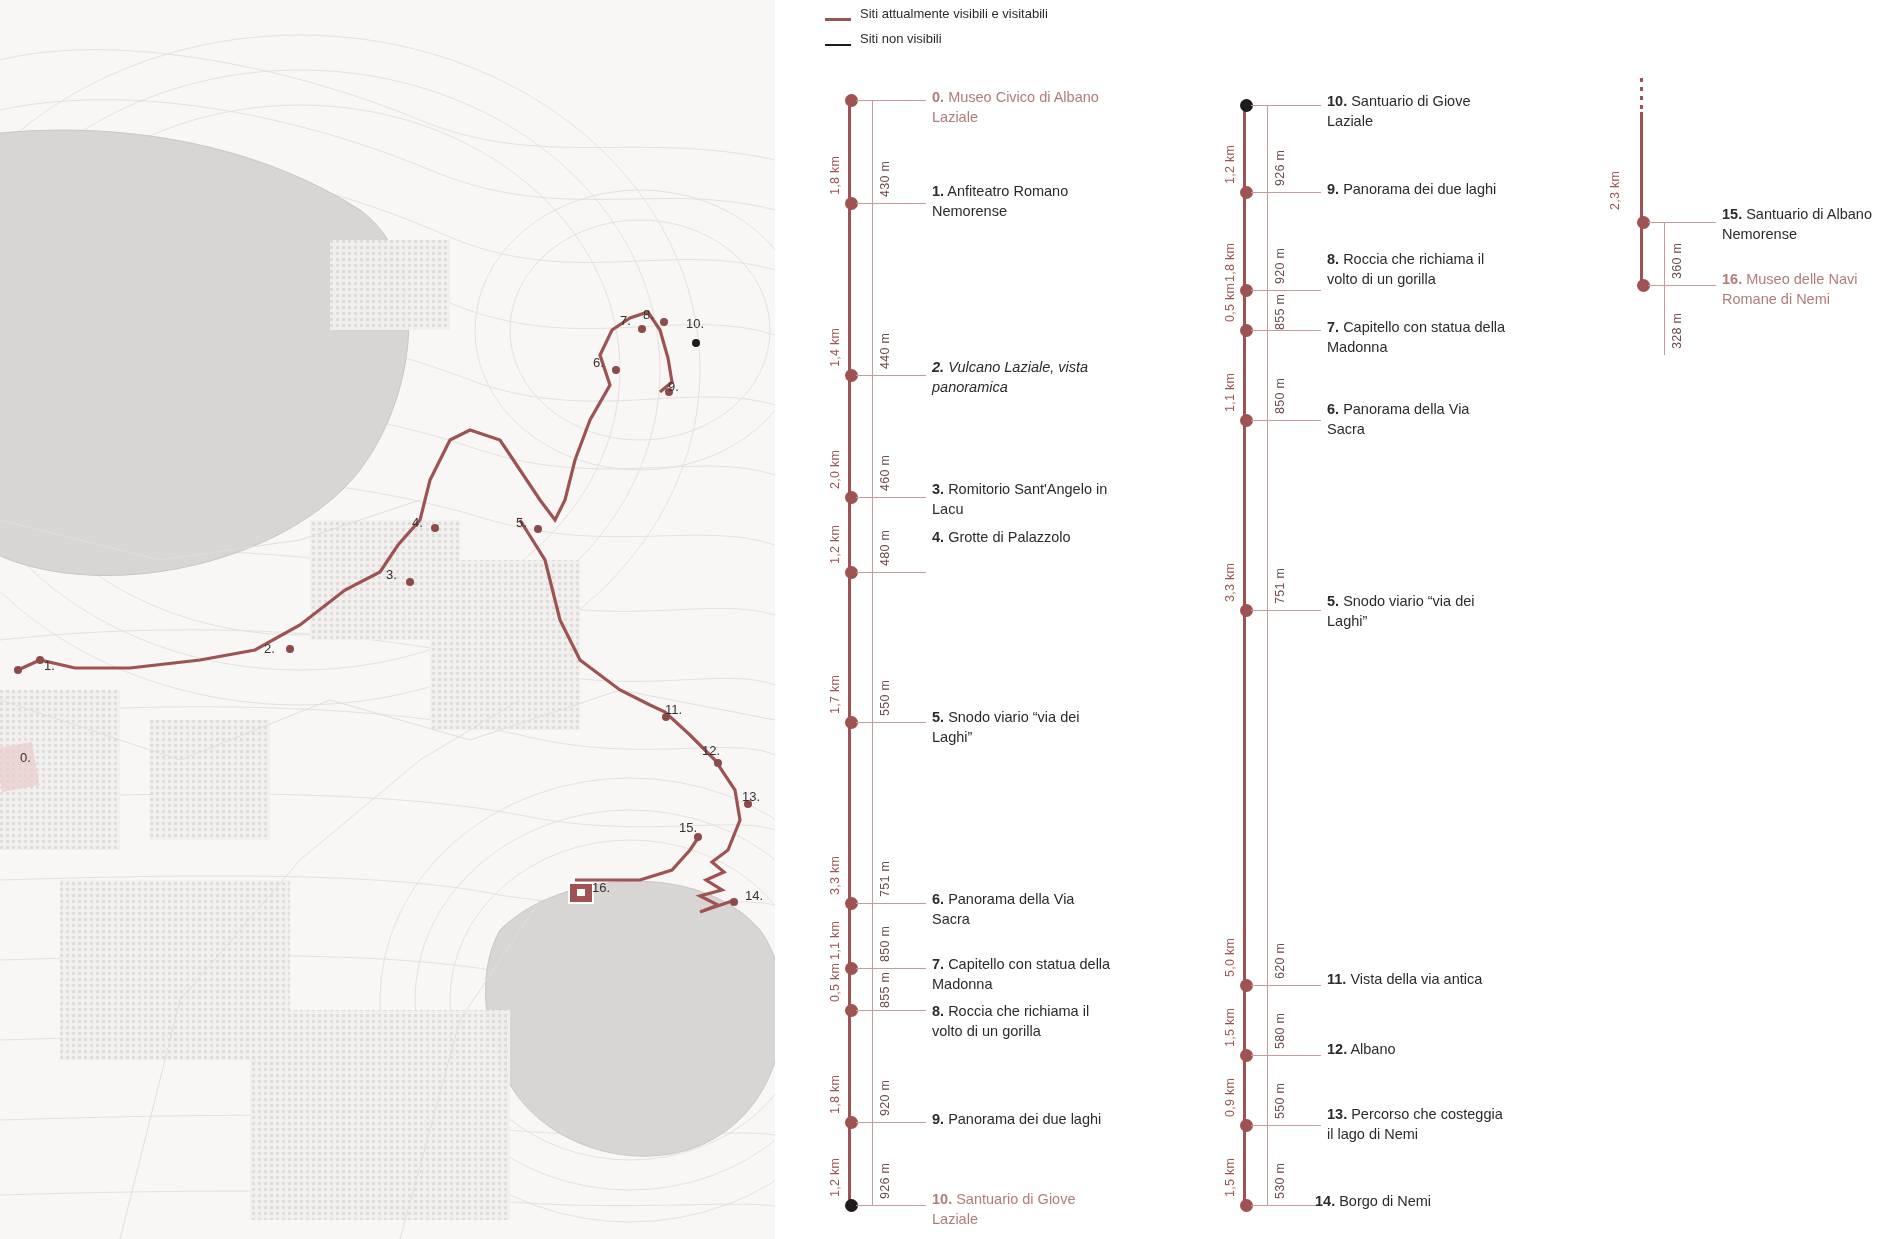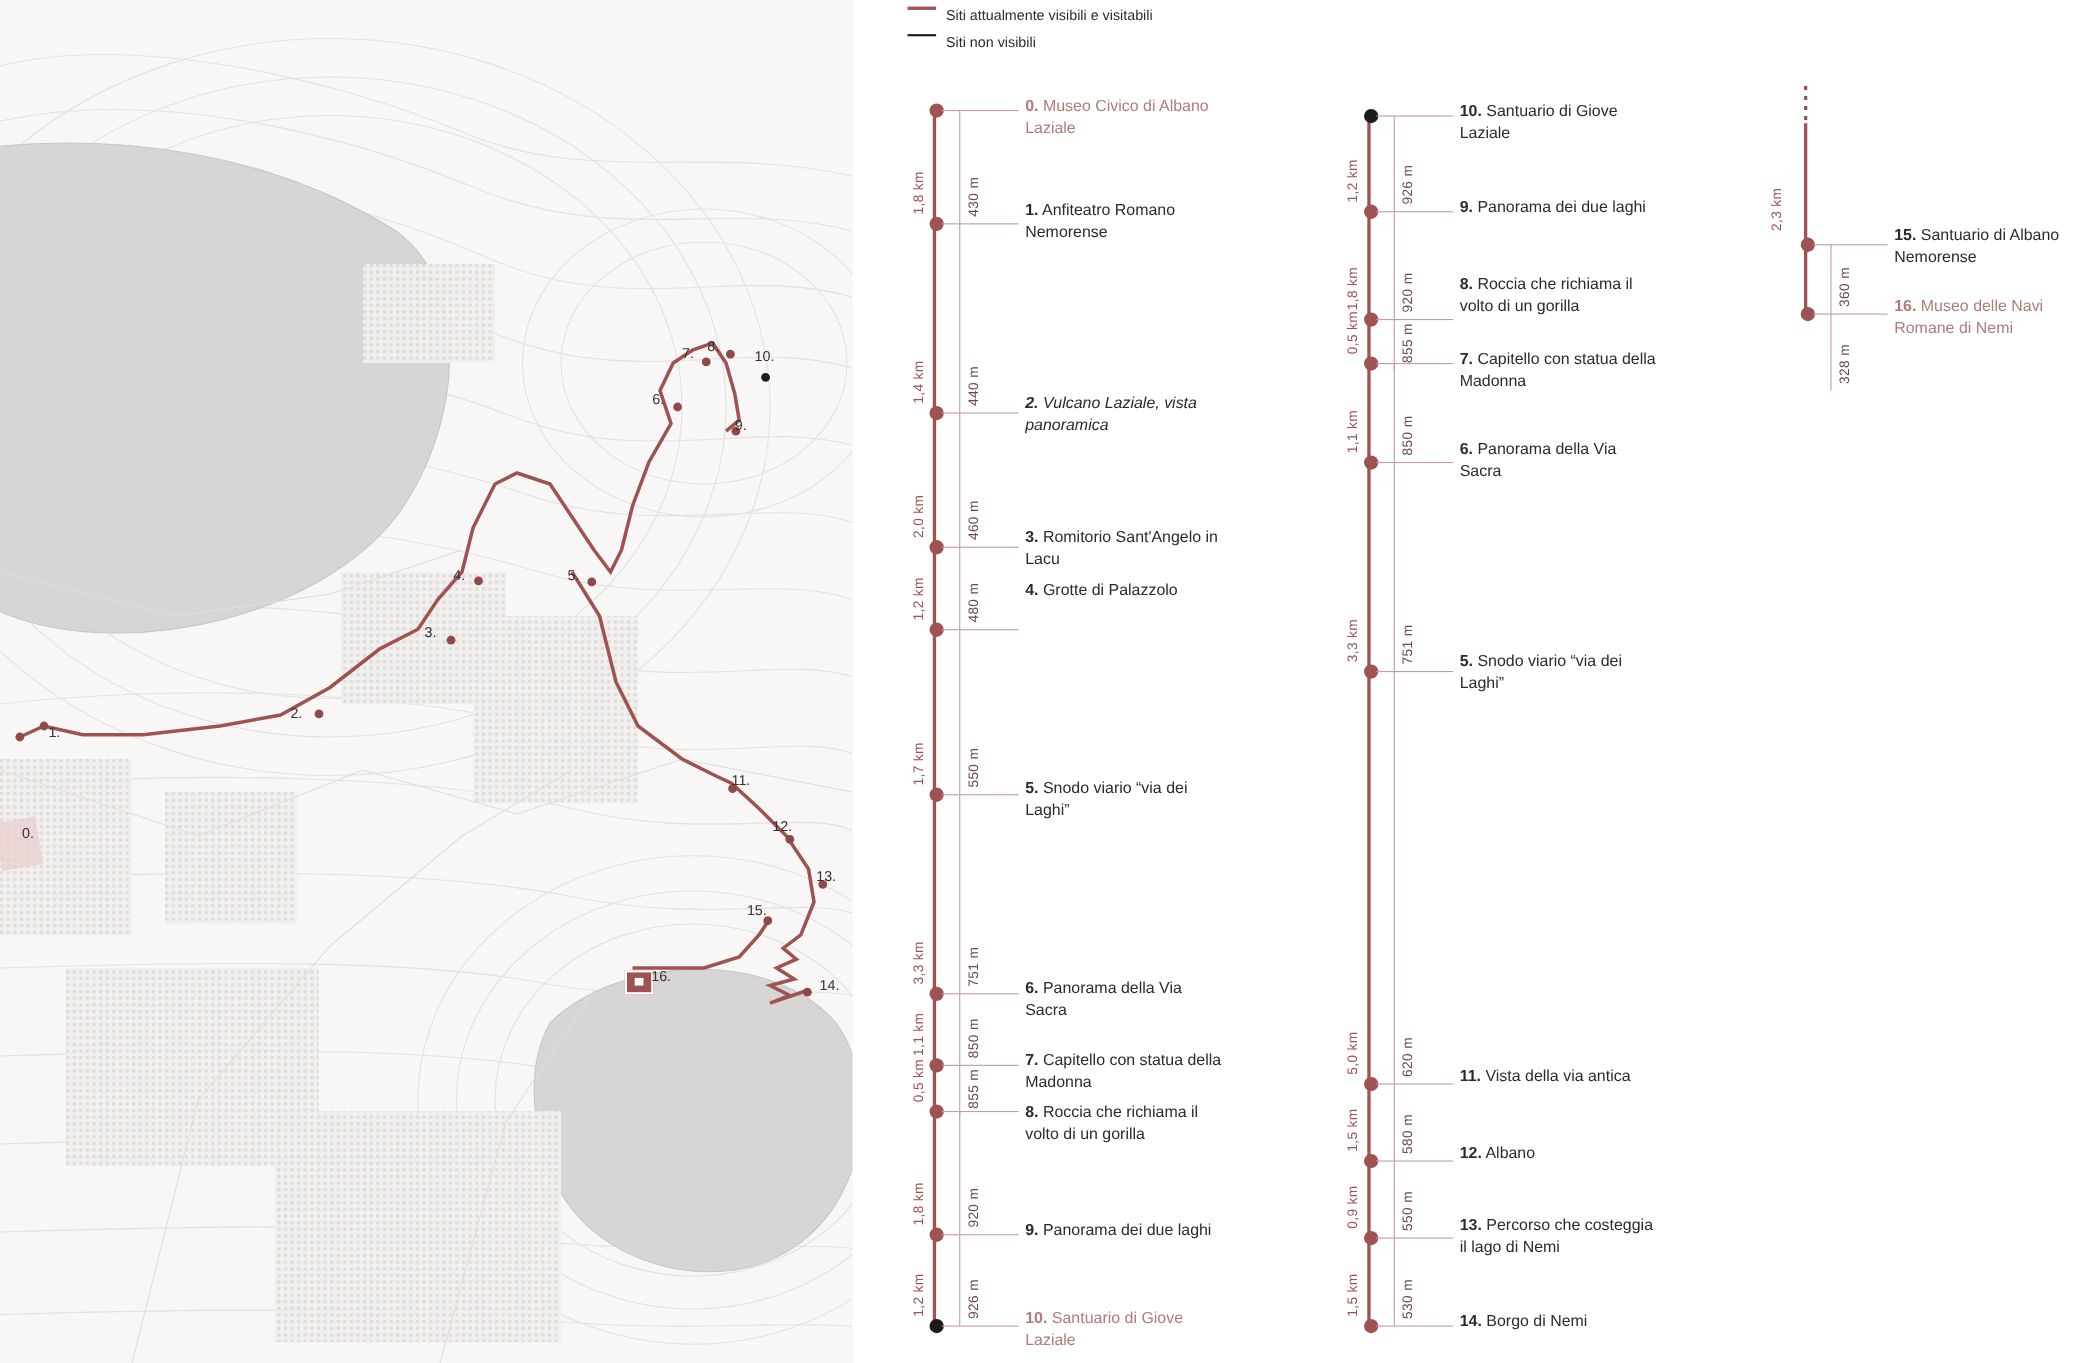--- a/index.html
+++ b/index.html
@@ -30,21 +30,21 @@
     position:absolute;width:22px;height:18px;background:#9e5252;
     border:2px solid #ffffff;
   }
   .map-sq i{display:block;width:8px;height:7px;background:#fff;margin:5px auto;}
   .highlight-0{
     position:absolute;left:-2px;top:745px;width:38px;height:44px;
     background:#e9cfcf;opacity:.75;transform:rotate(-10deg);
   }
   
   #legend{position:absolute;left:825px;top:6px;}
-  .legend-row{display:flex;align-items:flex-start;margin-bottom:10px;}
+  .legend-row{display:flex;align-items:flex-end;margin-bottom:10px;}
   .legend-swatch{width:26px;height:0;border-top:3px solid #9e5252;margin-right:9px;}
   .legend-swatch.dark{border-top:2px solid #1c1c1c;}
   .legend-label{font-size:13px;color:#2b2b2b;}
   
   .col{position:absolute;top:0;height:1239px;}
   #col-1{left:820px;width:360px;}
   #col-2{left:1215px;width:360px;}
   #col-3{left:1590px;width:300px;}
   .axis{
     position:absolute;width:3px;background:#9e5252;
@@ -308,21 +308,21 @@
     <div class="site-label strong" style="left: 112px; top: 1040px;"><b>12.</b> <span>Albano</span></div>
     <div class="alt" style="left: 58px; top: 1061px; height: 58px;">550 m</div>
     <div class="tick" style="left: 52px; top: 1055px; width: 1px; height: 70px; background: rgb(197, 155, 155);"></div>
     <div class="node" style="left: 29.5px; top: 1119px;"></div>
     <div class="tick" style="left: 36px; top: 1125px; width: 70px;"></div>
     <div class="site-label strong" style="left: 112px; top: 1105px;"><b>13.</b> <span>Percorso che costeggia il lago di Nemi</span></div>
     <div class="alt" style="left: 58px; top: 1131px; height: 68px;">530 m</div>
     <div class="tick" style="left: 52px; top: 1125px; width: 1px; height: 80px; background: rgb(197, 155, 155);"></div>
     <div class="node" style="left: 29.5px; top: 1199px;"></div>
     <div class="tick" style="left: 36px; top: 1205px; width: 70px;"></div>
-    <div class="site-label strong" style="left: 112px; top: 1192px;"><b>14.</b> <span>Borgo di Nemi</span></div>
+    <div class="site-label strong" style="left: 100px; top: 1192px;"><b>14.</b> <span>Borgo di Nemi</span></div>
     <div class="dist" style="left: 8px; top: 113px; height: 71px;">1,2 km</div>
     <div class="dist" style="left: 8px; top: 200px; height: 82px;">1,8 km</div>
     <div class="dist" style="left: 8px; top: 298px; height: 24px;">0,5 km</div>
     <div class="dist" style="left: 8px; top: 338px; height: 74px;">1,1 km</div>
     <div class="dist" style="left: 8px; top: 428px; height: 174px;">3,3 km</div>
     <div class="dist" style="left: 8px; top: 618px; height: 359px;">5,0 km</div>
     <div class="dist" style="left: 8px; top: 993px; height: 54px;">1,5 km</div>
     <div class="dist" style="left: 8px; top: 1063px; height: 54px;">0,9 km</div>
     <div class="dist" style="left: 8px; top: 1133px; height: 64px;">1,5 km</div>
   </div>

